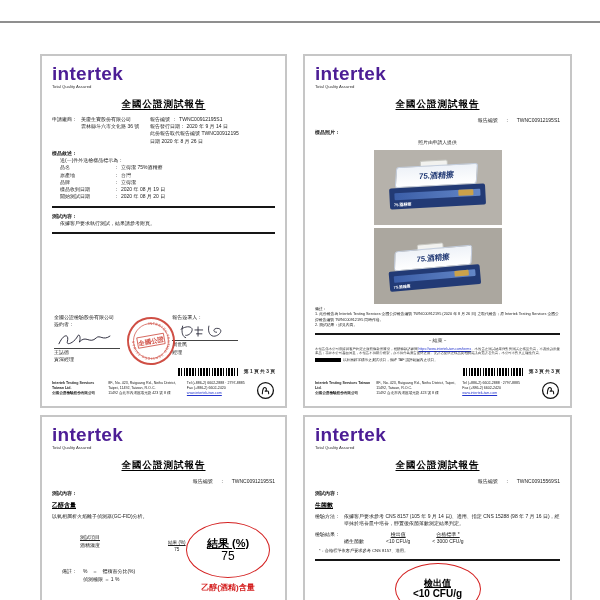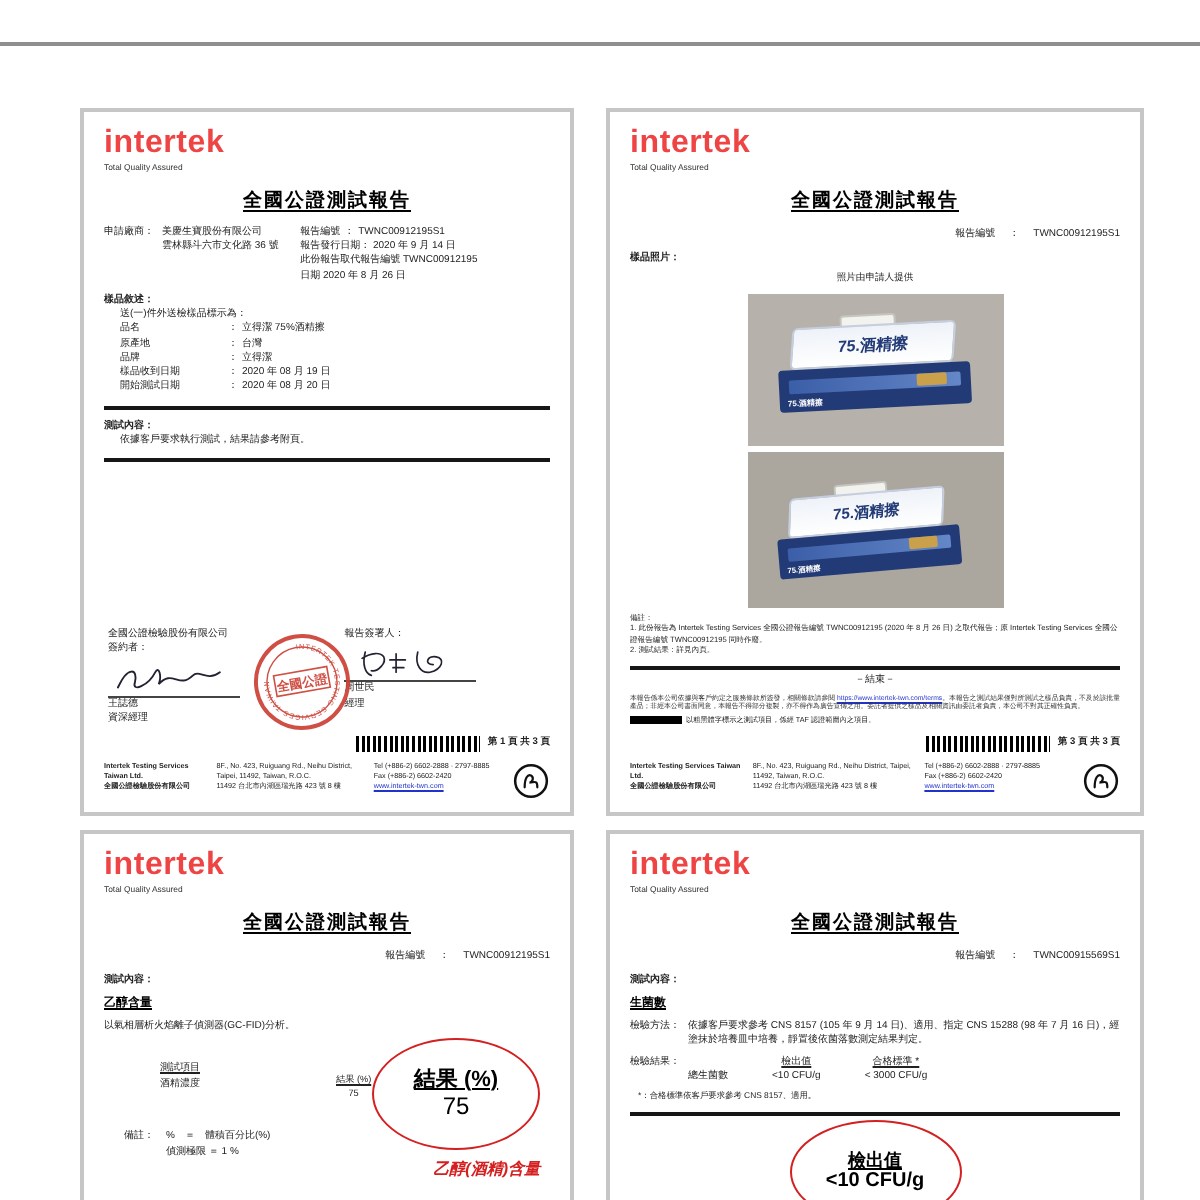--- a/index.html
+++ b/index.html
@@ -23,21 +23,21 @@
   
   .grid {
     position:absolute; top:54px; left:40px;
     display:grid; grid-template-columns:247px 269px; column-gap:16px; row-gap:7px;
   }
   .doc {
     background:#fff; border:2px solid #c6c6c6; height:354px;
     padding:8px 10px 6px; position:relative; display:flex; flex-direction:column;
     font-size:5px; line-height:1.45; overflow:hidden;
   }
-  .logo { font-size:16px; font-weight:bold; letter-spacing:.3px; color:#ef4444; line-height:1; }
+  .logo { font-size:19px; font-weight:bold; letter-spacing:.3px; color:#4c1d95; line-height:1; }
   .tagline { font-size:4.2px; color:#333; margin-top:1px; }
   .doc-title {
     text-align:center; font-size:9.5px; font-weight:bold; letter-spacing:1px;
     text-decoration:underline; text-underline-offset:2px; margin-top:7px; color:#000;
   }
   .report-row { display:flex; justify-content:flex-end; gap:5px; margin-top:6px; font-size:5px; }
   .sep { padding:0 2px; }
   .rule { height:2px; background:#161616; margin-top:5px; }
   .heading { font-weight:bold; margin-top:5px; }
   .indent { margin-left:8px; }
@@ -88,21 +88,21 @@
   .mini-result { position:absolute; left:116px; top:18px; text-align:center; font-size:4.6px; }
   .mini-result .th { text-decoration:underline; }
   .ellipse {
     border:1.6px solid var(--annotation_red,#d42020); border-radius:50%;
     display:flex; flex-direction:column; align-items:center; justify-content:center;
     background:transparent;
   }
   .ellipse-bl { position:absolute; left:134px; top:0; width:84px; height:56px; }
   .ellipse .co-head { font-size:11px; font-weight:bold; color:#000; text-decoration:underline; line-height:1.15; }
   .ellipse .co-val { font-size:12px; color:#000; line-height:1.2; }
-  .red-label { color:var(--annotation_red,#d42020); font-weight:bold; font-size:8px; text-align:right;font-style:italic; }
+  .red-label { color:var(--annotation_red,#d42020); font-weight:bold; font-size:8px; text-align:center; }
   .red-label-bl { position:absolute; left:134px; top:60px; width:84px; }
   .remarks { position:absolute; left:10px; top:46px; display:flex; gap:6px; }
   .result-table { display:flex; margin-top:4px; margin-left:26px; gap:26px; text-align:center; }
   .result-table .th { text-decoration:underline; display:block; }
   .footnote { font-size:4.2px; margin-top:3px; margin-left:4px; }
   .callout-center { display:flex; flex-direction:column; align-items:center; margin-top:2px; }
   .ellipse-br { width:86px; height:52px; }
   .ellipse-br .co-head { font-size:9px; }
   .ellipse-br .co-val { font-size:10px; font-weight:bold; }
 </style>

